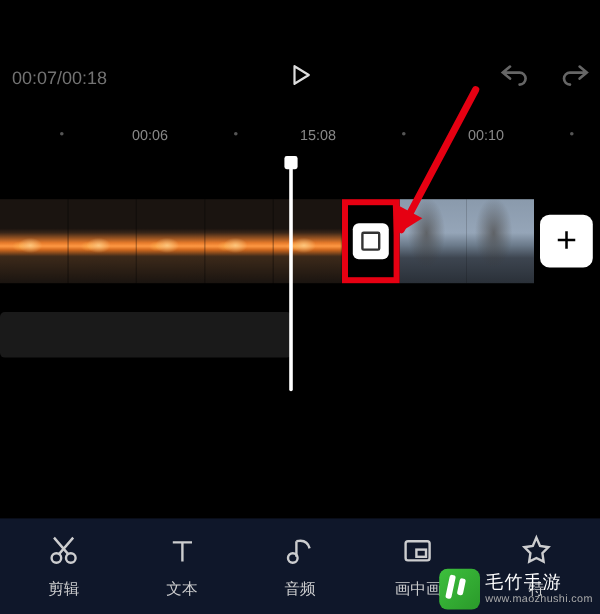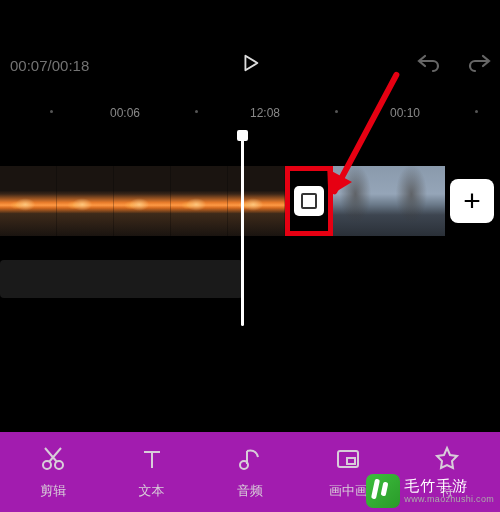--- a/index.html
+++ b/index.html
@@ -26,21 +26,21 @@
   .clip.c2{background:linear-gradient(180deg,#8a9aac 0%,#95a5b8 40%,#6b7a8a 55%,#3d4550 70%,#2a3038 100%)}
   .clip.c2::after{background:radial-gradient(ellipse 40% 60% at 40% 40%,rgba(60,55,50,.6),transparent 70%)}
   .ws{width:285px;position:relative;display:flex}
   .ws .seg{flex:1;border-right:1px solid rgba(0,0,0,.25)}
   .trans{position:absolute;left:285px;top:38px;width:48px;height:70px;border:5px solid #e60012;z-index:25;display:flex;align-items:center;justify-content:center;cursor:pointer}
   .trans-in{width:30px;height:30px;background:#fff;border-radius:5px;display:flex;align-items:center;justify-content:center}
   .trans-in::after{content:"";width:12px;height:12px;border:2px solid #333;border-radius:2px}
   .clip2w{position:absolute;left:333px;top:38px;display:flex;height:70px}
   .add{width:44px;height:44px;background:#fff;border-radius:8px;display:flex;align-items:center;justify-content:center;position:absolute;right:6px;top:51px;z-index:20;cursor:pointer;font-size:30px;color:#000;font-weight:300}
   .audio{position:absolute;top:132px;left:0;width:243px;height:38px;background:#1a1a1a;border-radius:4px}
-  .tools{position:absolute;bottom:0;left:0;right:0;height:80px;display:flex;align-items:center;padding:0 4px;background:#a21caf}
+  .tools{position:absolute;bottom:0;left:0;right:0;height:80px;display:flex;align-items:center;padding:0 4px;background:#0f172a}
   .tool{flex:1;min-width:70px;display:flex;flex-direction:column;align-items:center;gap:9px;cursor:pointer;opacity:.92}
   .tool svg{width:28px;height:28px}
   .tool span{font-size:13px;color:#ddd}
   .wm{position:absolute;right:6px;bottom:4px;display:flex;align-items:center;gap:4px;z-index:60}
   .wm-ico{width:34px;height:34px;background:linear-gradient(135deg,#3dbf3d 0%,#2a9a2a 100%);border-radius:7px;position:relative}
   .wm-ico::before{content:"";position:absolute;left:7px;top:5px;width:5px;height:20px;background:#fff;border-radius:2px;transform:rotate(12deg)}
   .wm-ico::after{content:"";position:absolute;left:16px;top:8px;width:5px;height:14px;background:#fff;border-radius:2px;transform:rotate(12deg)}
   .wm-t{display:flex;flex-direction:column;line-height:1.15}
   .wm-t .a{font-size:15px;font-weight:400;color:#fff;letter-spacing:1px}
   .wm-t .b{font-size:9px;color:#aaa;letter-spacing:.3px}
@@ -66,21 +66,21 @@
     <div>
       <svg viewBox="0 0 24 20">
           <path d="M15 3 L21 8 L15 13 M21 8 H7 A5 5 0 0 0 7 18" fill="none" stroke="#bbb" stroke-width="2.2" stroke-linecap="round"></path>
         </svg>
     </div>
   </div>
 </div>
 
 <div class="ruler" id="ruler">
     <span class="tk" style="left: 125px; text-align: center;">00:06</span>
-    <span class="tk" style="left: 265px;">12:08</span>
+    <span class="tk" style="left: 265px;">15:08</span>
     <span class="tk" style="left: 405px;">00:10</span>
     <span class="dot" style="left: 50px;"></span>
     <span class="dot" style="left: 195px;"></span>
     <span class="dot" style="left: 335px;"></span>
     <span class="dot" style="left: 475px;"></span>
   </div>
 
 <div class="arrow">
   <div class="arrow-line"></div>
     <div class="arrow-head"></div>

